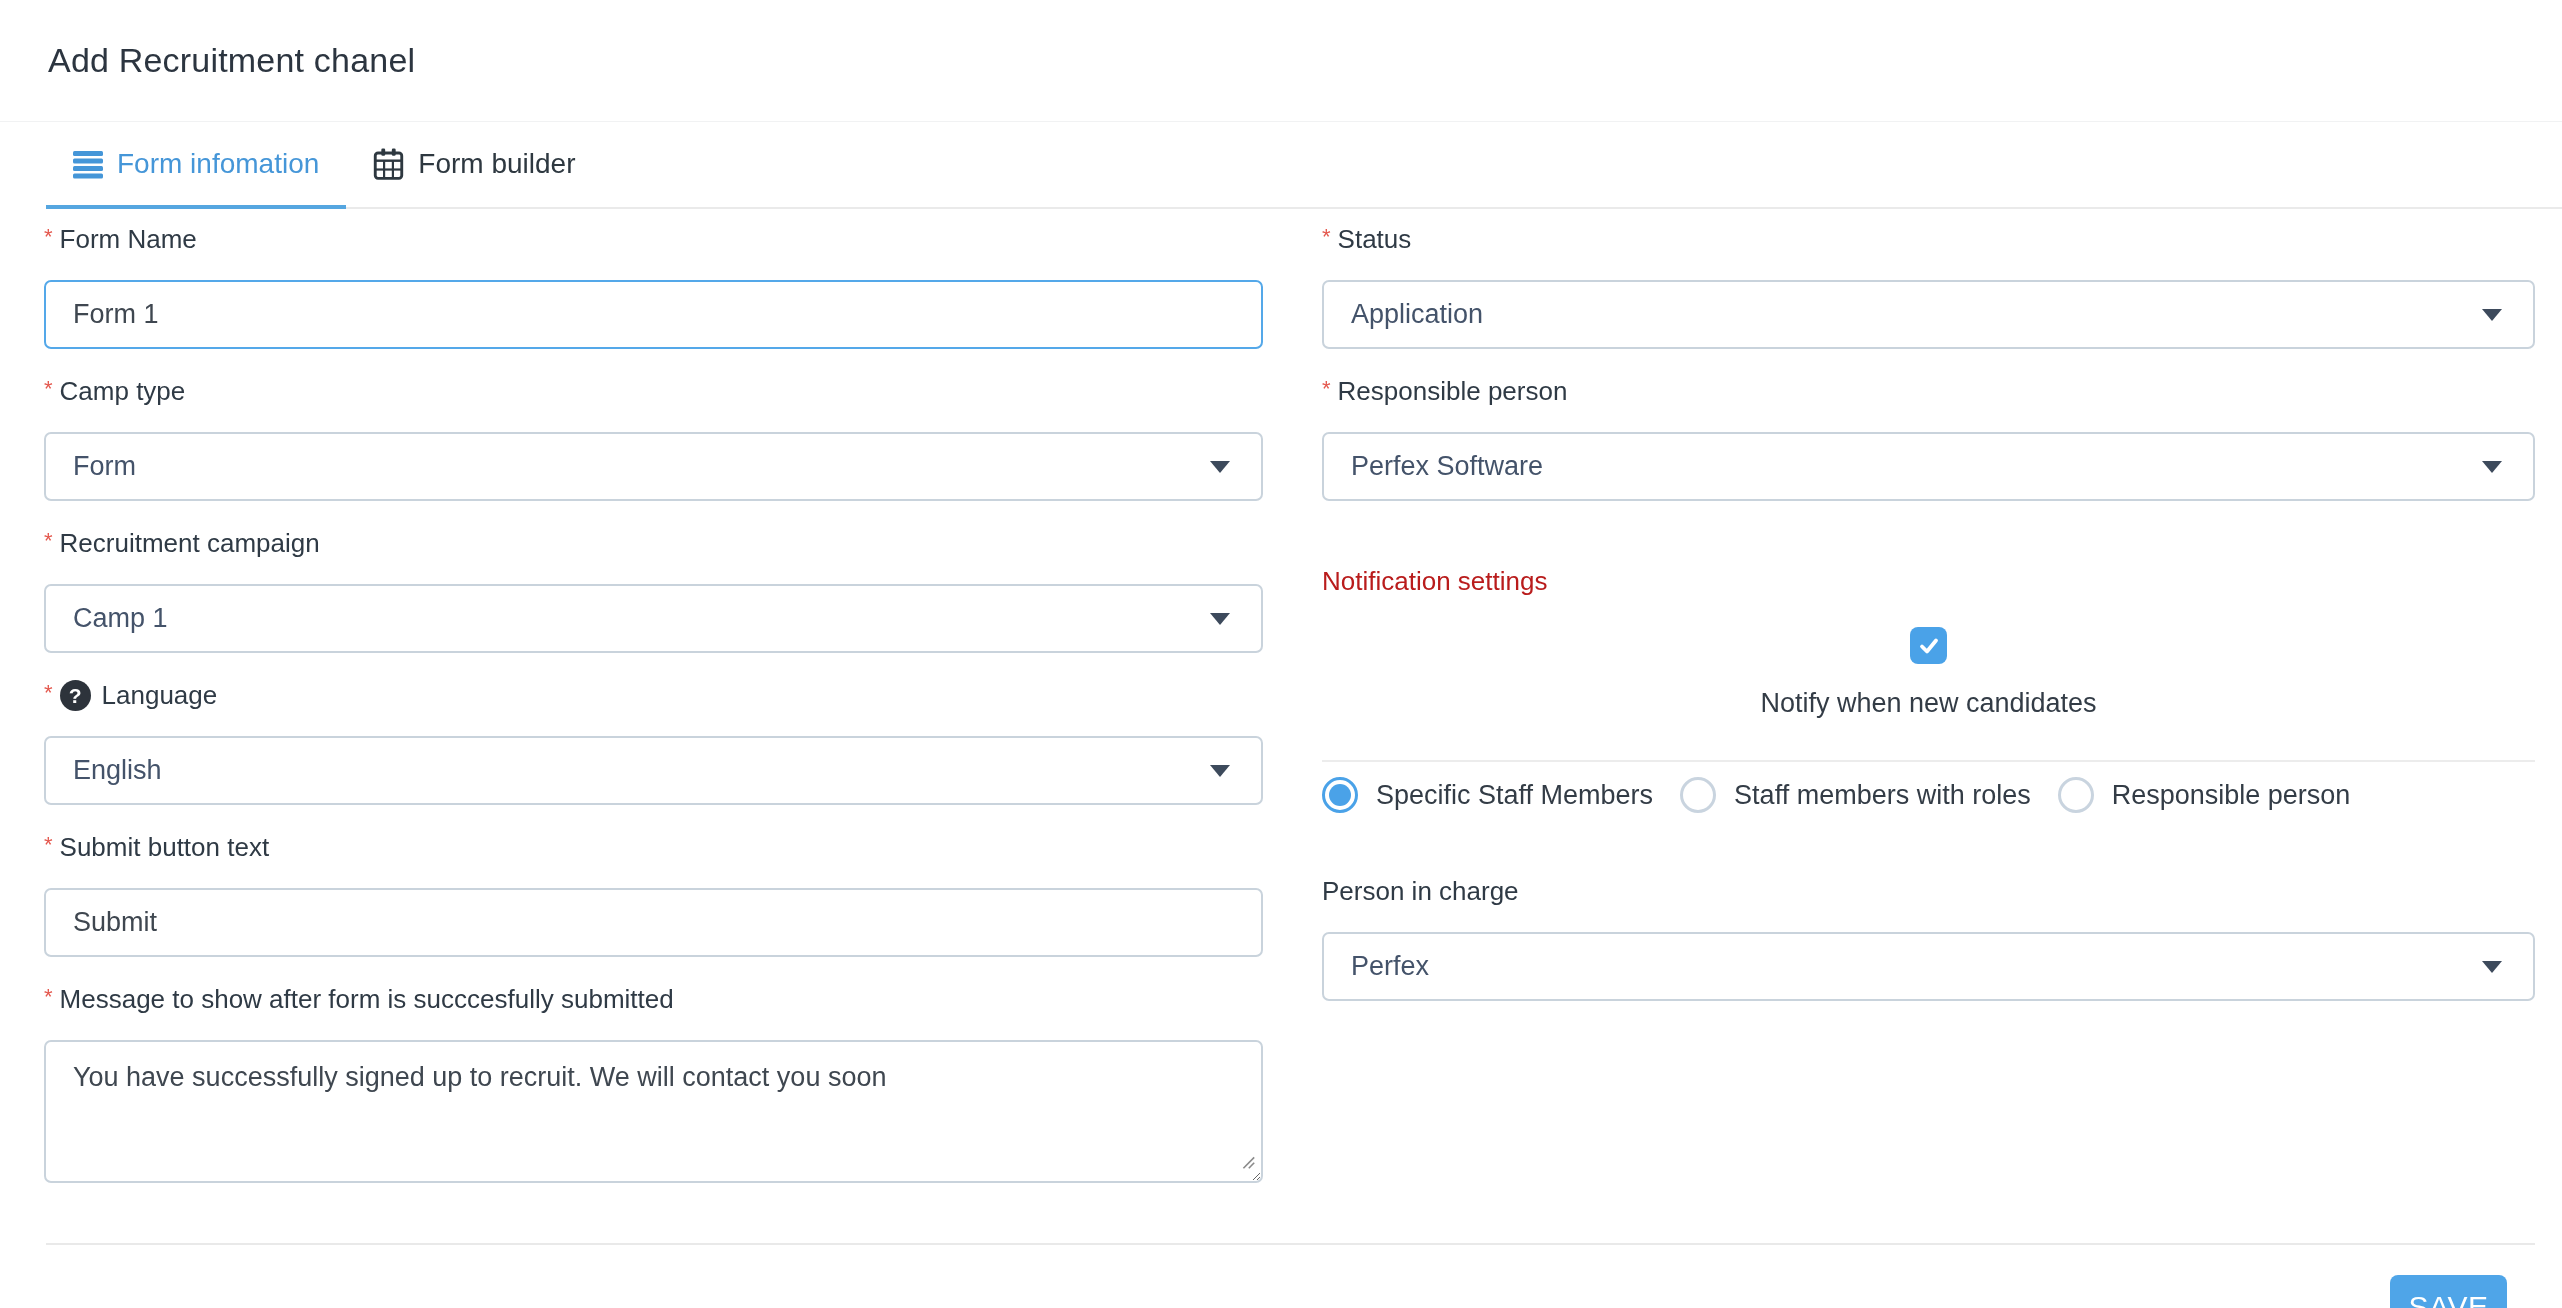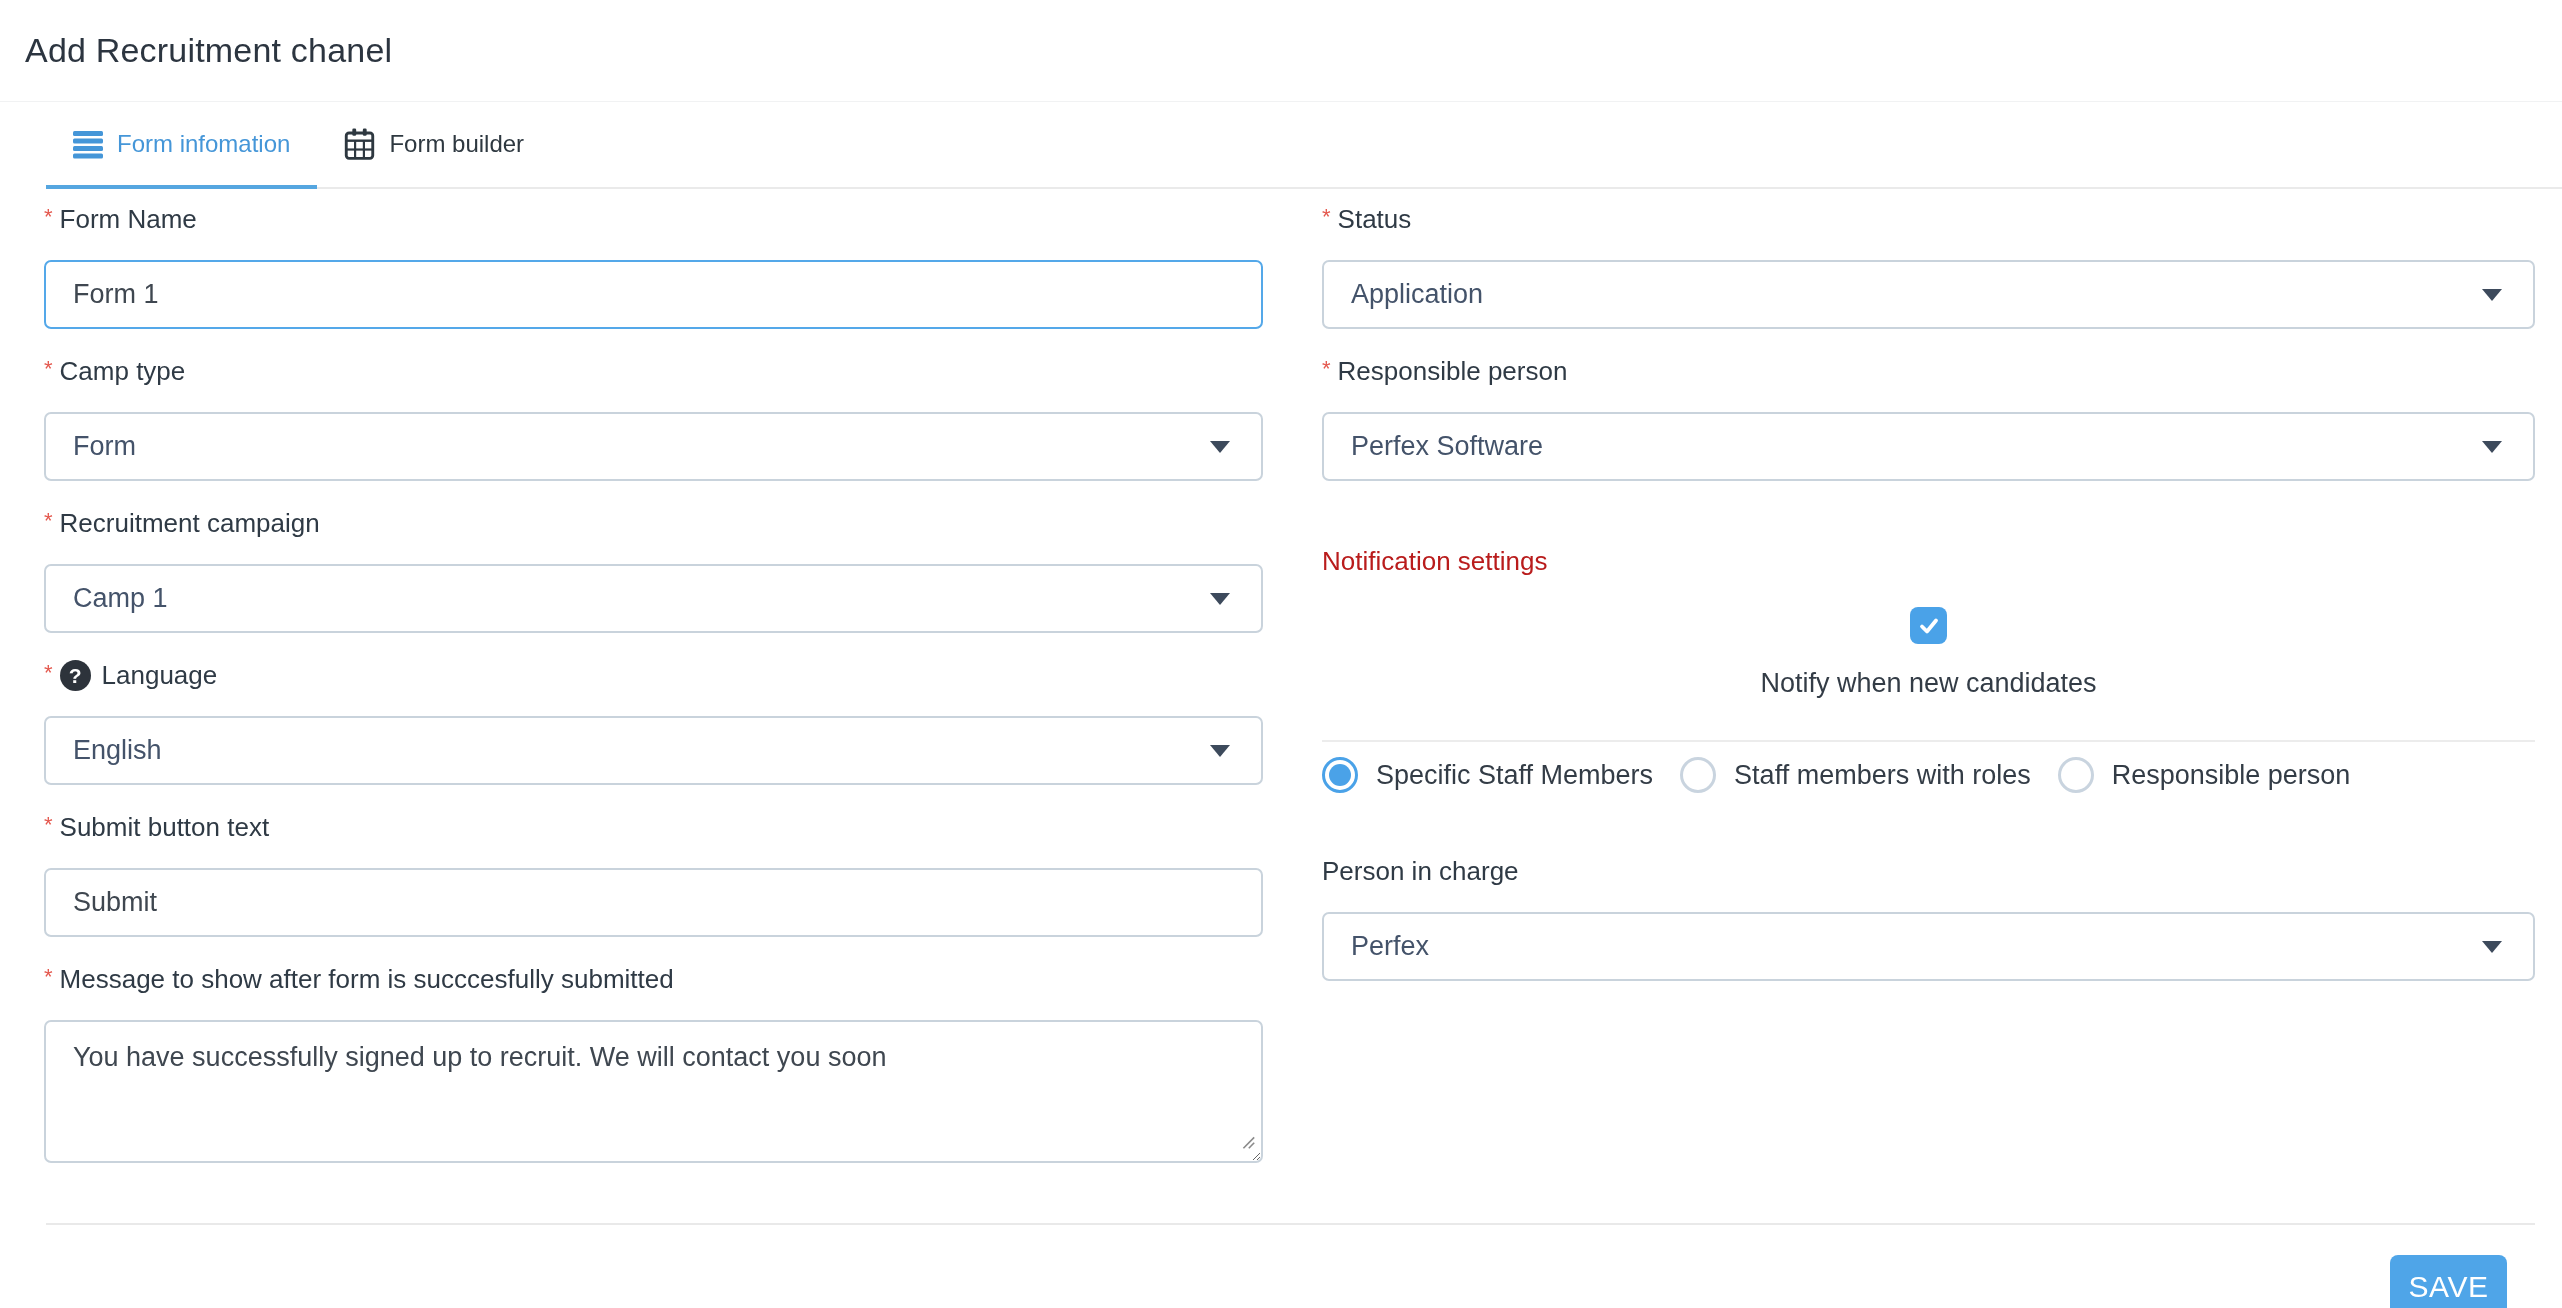--- a/index.html
+++ b/index.html
@@ -8,42 +8,42 @@
     width: 2562px; height: 1308px;
     background: #ffffff;
     font-family: "Liberation Sans", sans-serif;
     color: #2f3a45;
     overflow: hidden;
   }
   .page { width: 2562px; height: 1308px; }
 
   
   .page-header {
-    height: 102px;
+    height: 122px;
     display: flex; align-items: center;
-    padding: 0 25px;
+    padding: 0 48px;
     border-bottom: 1px solid #f1f2f3;
   }
   .page-title {
     margin: 0;
     font-size: 34px; font-weight: 500;
     color: #2c3540; letter-spacing: .2px;
   }
 
   
   .tabs {
     margin-left: 46px;
     height: 87px;
     display: flex; align-items: stretch;
     border-bottom: 2px solid #eaeaea;
   }
   .tab {
     display: flex; align-items: center; gap: 14px;
     padding: 0 27px;
-    font-size: 24px; color: #2e3840;
+    font-size: 28px; color: #2e3840;
     cursor: pointer;
     border-bottom: 4px solid transparent;
     margin-bottom: -2px;
   }
   .tab.active { color: #4596d8; border-bottom-color: #55a6e0; }
   .tab .icon { display: inline-flex; align-items: center; }
 
   
   .form-area {
     display: flex; gap: 59px;

